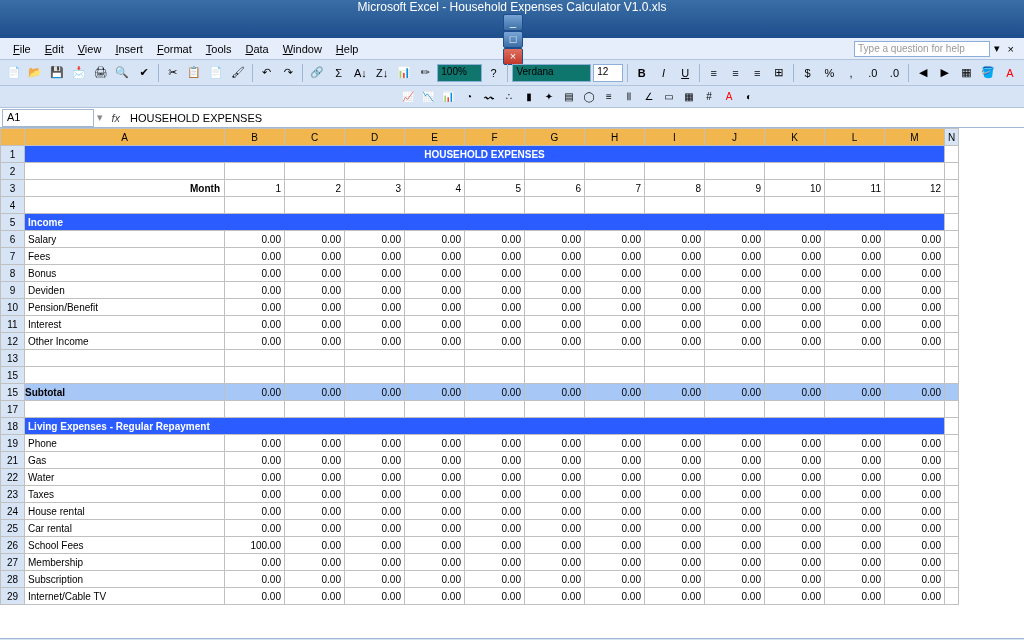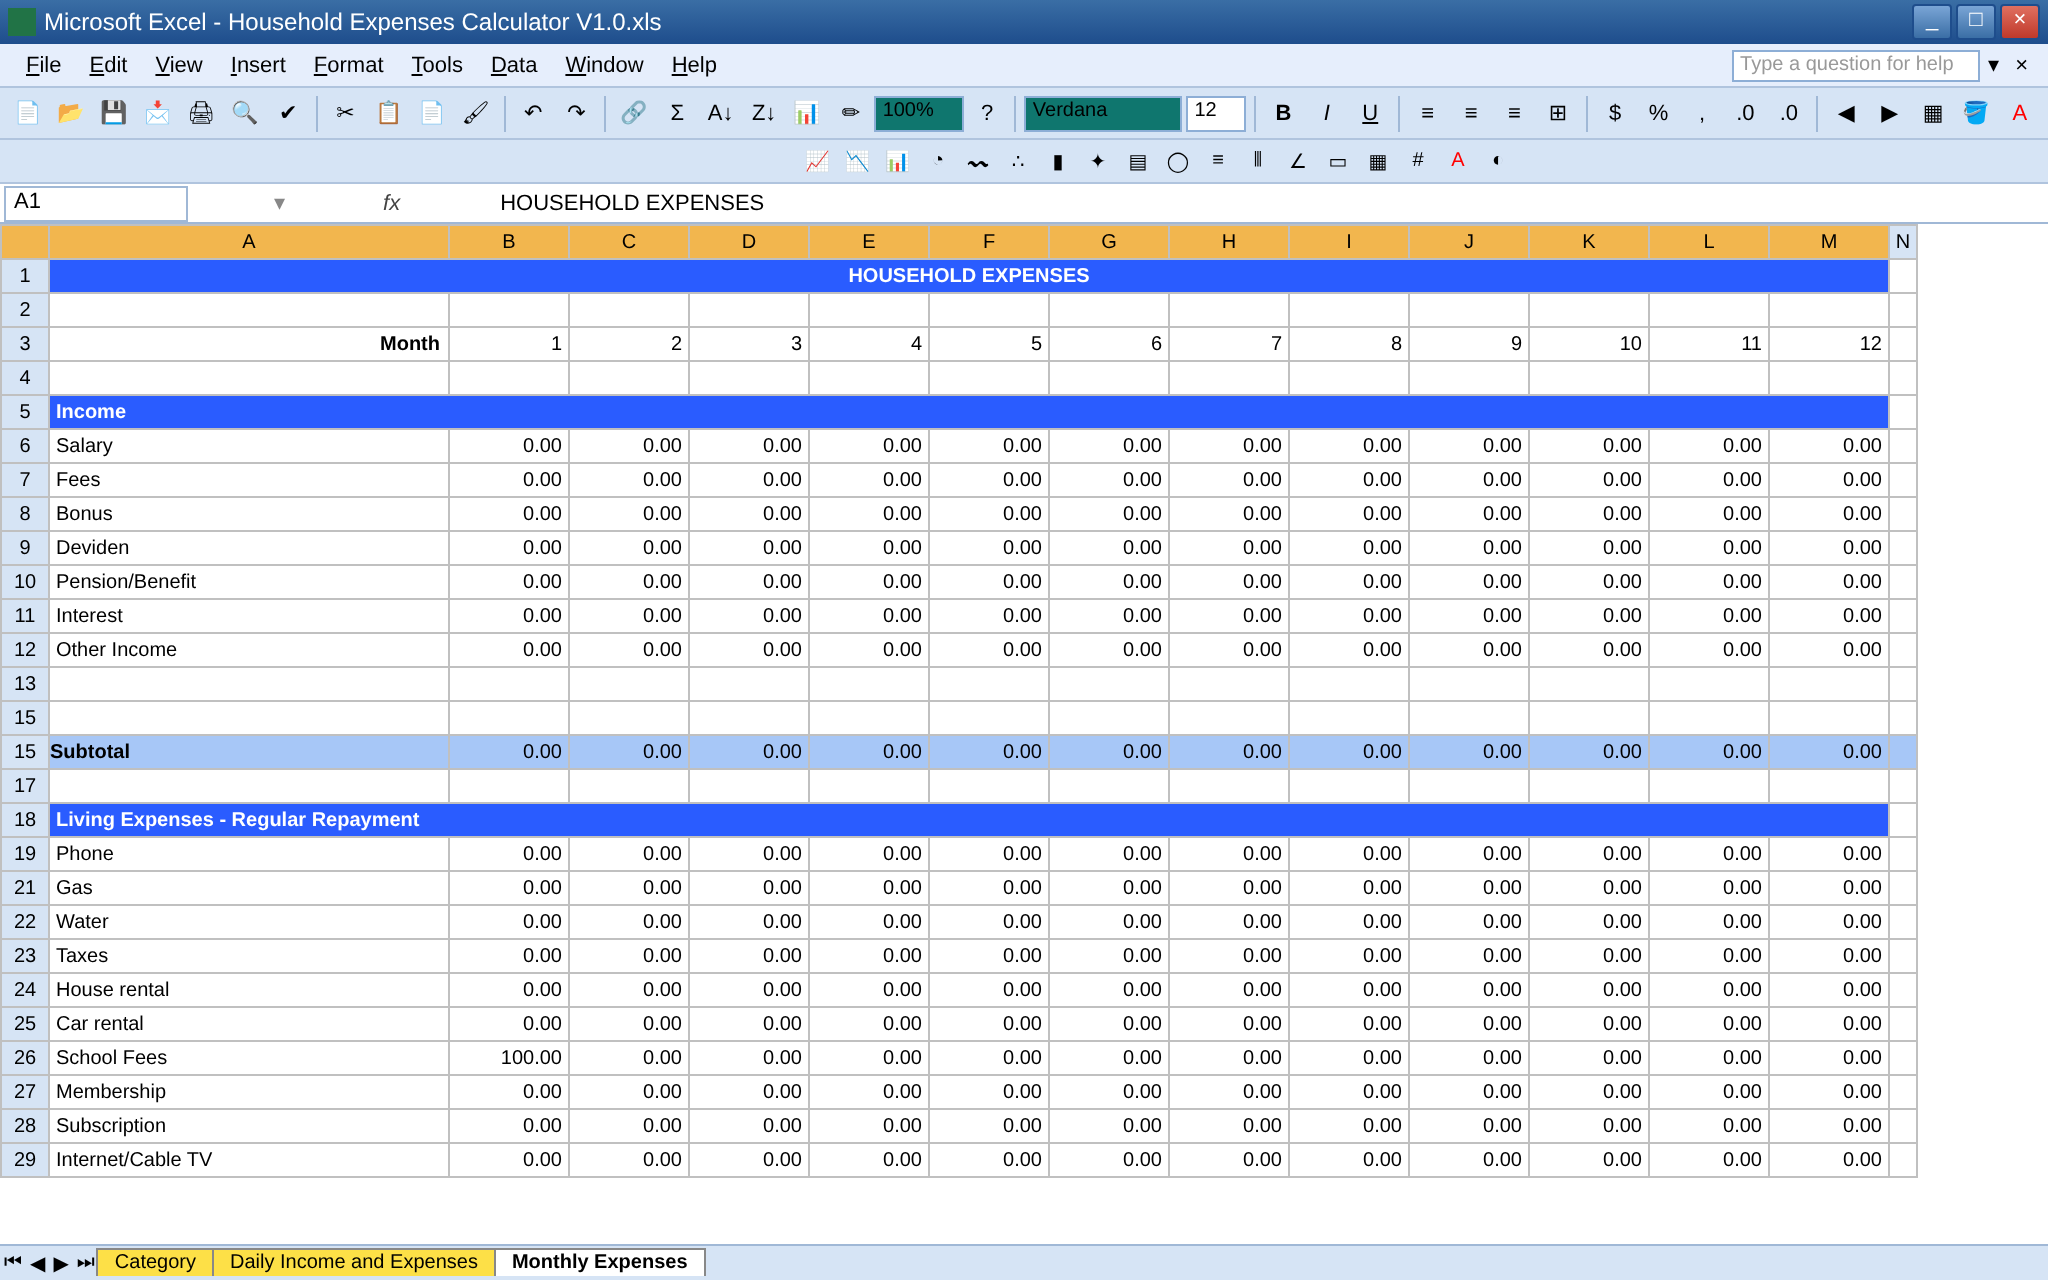--- a/index.html
+++ b/index.html
@@ -1,34 +1,34 @@
 <!DOCTYPE html>
 <html><head>
 <meta charset="utf-8">
 <style>
 * { margin:0; padding:0; box-sizing:border-box; }
 body { font-family: Tahoma, sans-serif; font-size:11px; background:#ece9d8; width:1024px; height:640px; overflow:hidden; }
-.titlebar { background:linear-gradient(#3a6ea5,#1e4d8c); color:#fff; height:22px; display:flex; align-items:center; padding:0 4px; }
+.titlebar { background:linear-gradient(#3a6ea5,#1e4d8c); color:#fff; height:38px; display:flex; align-items:center; padding:0 4px;flex-direction:column; }
 .titlebar .icon { width:14px; height:14px; background:#217346; margin-right:4px; }
 .titlebar .title { flex:1; font-size:12px; }
 .titlebar .wbtn { width:20px; height:18px; background:linear-gradient(#7aa5d6,#3a6ea5); border:1px solid #1e4d8c; margin-left:2px; text-align:center; line-height:15px; font-size:11px; color:#fff; border-radius:2px;}
 .titlebar .wbtn.close { background:linear-gradient(#e07060,#c0392b); }
 .menubar { background:#e6eefc; height:22px; display:flex; align-items:center; padding:0 6px; font-size:11px; border-bottom:1px solid #b0c4de;}
 .menubar .mitem { padding:2px 7px; cursor:pointer; }
 .menubar .mitem u { text-decoration:underline; }
-.menubar .helpbox { margin-left:auto; width:124px; height:16px; border:1px solid #8daed6; background:#fff; font-size:10px; color:#999; padding:1px 3px;}
+.menubar .helpbox { margin-left:auto; width:136px; height:16px; border:1px solid #8daed6; background:#fff; font-size:10px; color:#999; padding:1px 3px;}
 .toolbar { background:#d6e4f5; height:26px; display:flex; align-items:center; padding:0 4px; border-bottom:1px solid #b0c4de; gap:2px;}
 .toolbar .tbtn { width:20px; height:20px; border:1px solid transparent; display:flex; align-items:center; justify-content:center; font-size:11px; cursor:pointer;}
 .toolbar .sep { width:1px; height:18px; background:#a0b8d6; margin:0 2px;}
 .toolbar .fontname { width:80px; height:18px; border:1px solid #8daed6; background:#0f766e; font-size:10px; padding:1px 3px;}
 .toolbar .fontsize { width:30px; height:18px; border:1px solid #8daed6; background:#fff; font-size:10px; padding:1px 3px;}
 .toolbar .zoom { width:45px; }
 .toolbar2 { background:#d6e4f5; height:22px; border-bottom:1px solid #b0c4de; display:flex; align-items:center; padding-left:400px; gap:2px;}
 .toolbar2 .tbtn { width:18px; height:18px; border:1px solid transparent; display:flex; align-items:center;justify-content:center;font-size:10px;}
-.formulabar { background:#fff; height:20px; display:flex; align-items:center; border-bottom:1px solid #a0b8d6;gap:40px;}
+.formulabar { background:#fff; height:20px; display:flex; align-items:center; border-bottom:1px solid #a0b8d6;}
 .namebox { width:92px; height:18px; border:1px solid #a0b8d6; background:#fff; padding:1px 4px; font-size:11px; margin-left:2px;}
 .fx { padding:0 6px; font-style:italic; font-size:11px; color:#444;}
 .formula { flex:1; padding:1px 4px; font-size:11px;}
 .gridwrap { position:relative; height:510px; overflow:auto; background:#fff;}
 table.sheet { border-collapse:collapse; table-layout:fixed; }
 table.sheet th, table.sheet td { border:1px solid #c0c0c0; height:17px; font-size:10px; overflow:hidden; white-space:nowrap;}
 table.sheet th { background:#d6e4f5; font-weight:normal; text-align:center;}
 table.sheet th.sel { background:#f2b64e; }
 table.sheet .rowhdr { width:24px; background:#d6e4f5; text-align:center;}
 table.sheet .rowhdr.sel { background:#f2b64e; }

